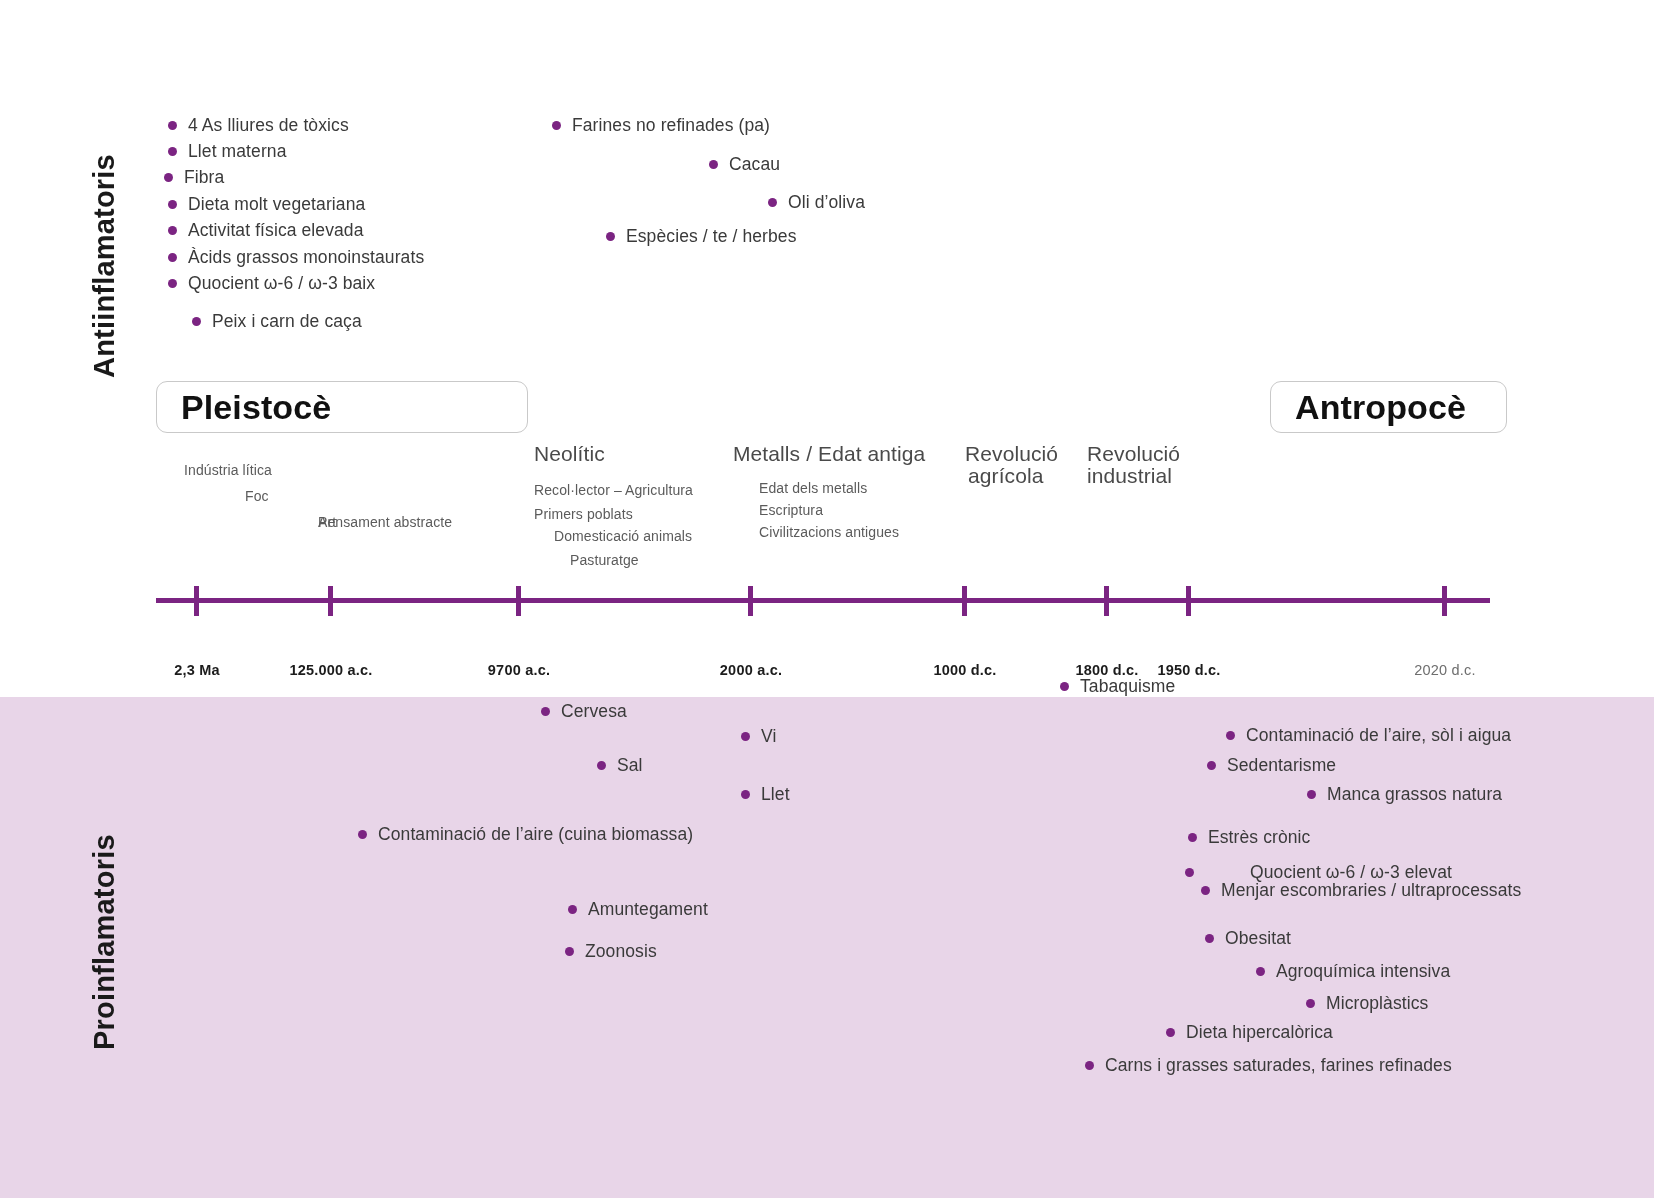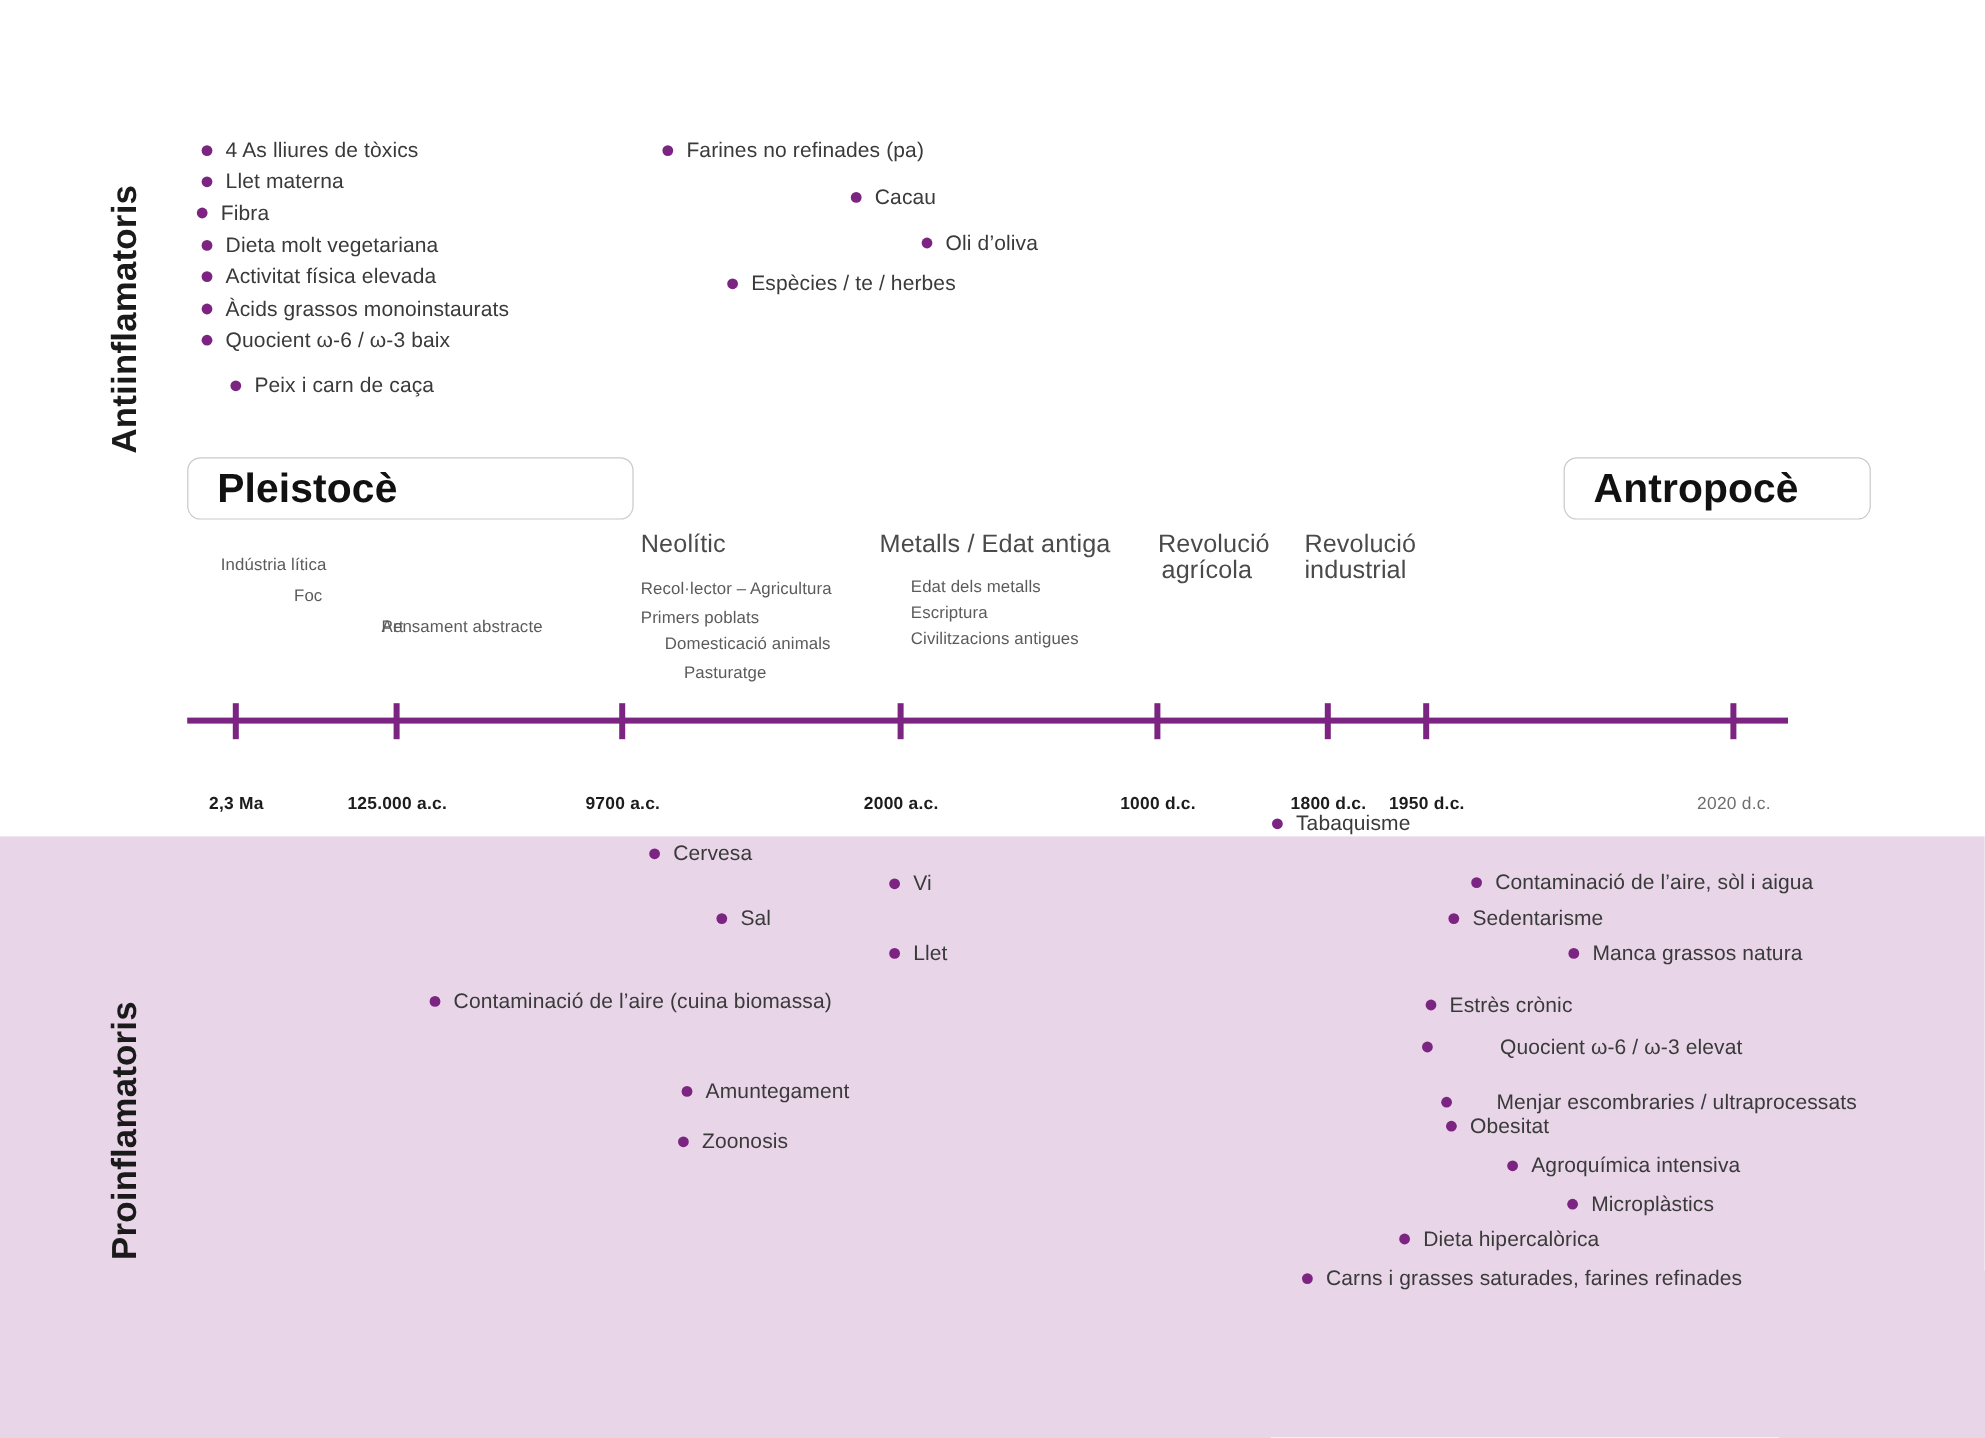--- a/index.html
+++ b/index.html
@@ -73,21 +73,21 @@
   .epoch .epoch-label {
     font-size: 34px;
     font-weight: 700;
     color: #111111;
     padding-left: 24px;
     letter-spacing: 0.1px;
     white-space: nowrap;
   }
   #epoch-0 { left: 156px; top: 381px; width: 372px; }
   #epoch-1 { left: 530px; top: 381px; width: 733px; }
-  #epoch-2 { left: 1303px; top: 381px; width: 256px; }
+  #epoch-2 { left: 1270px; top: 381px; width: 237px; }
 
   
   .era-head {
     position: absolute;
     font-size: 21px;
     color: #4a4a4a;
     white-space: nowrap;
     letter-spacing: 0.1px;
   }
   .era-sub {
@@ -271,21 +271,21 @@
     <span>Contaminació de l’aire (cuina biomassa)</span>
   </div>
   <div class="bullet" style="left:1188px; top:827px;">
     <span class="dot"></span>
     <span>Estrès crònic</span>
   </div>
   <div class="bullet" style="left:1185px; top:862px;gap:45px;">
     <span class="dot"></span>
     <span>Quocient ω-6 / ω-3 elevat</span>
   </div>
-  <div class="bullet" style="left:1201px; top:908px;gap:26px;">
+  <div class="bullet" style="left:1201px; top:880px;">
     <span class="dot"></span>
     <span>Menjar escombraries / ultraprocessats</span>
   </div>
   <div class="bullet" style="left:568px; top:899px;">
     <span class="dot"></span>
     <span>Amuntegament</span>
   </div>
   <div class="bullet" style="left:1205px; top:928px;">
     <span class="dot"></span>
     <span>Obesitat</span>

